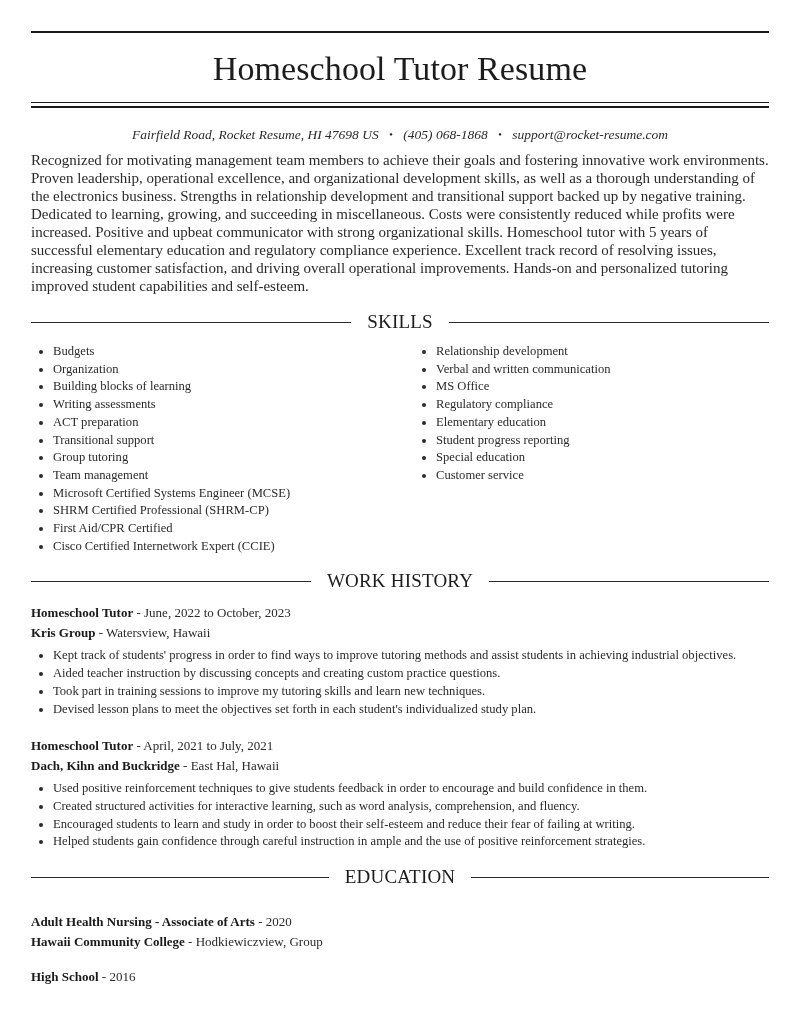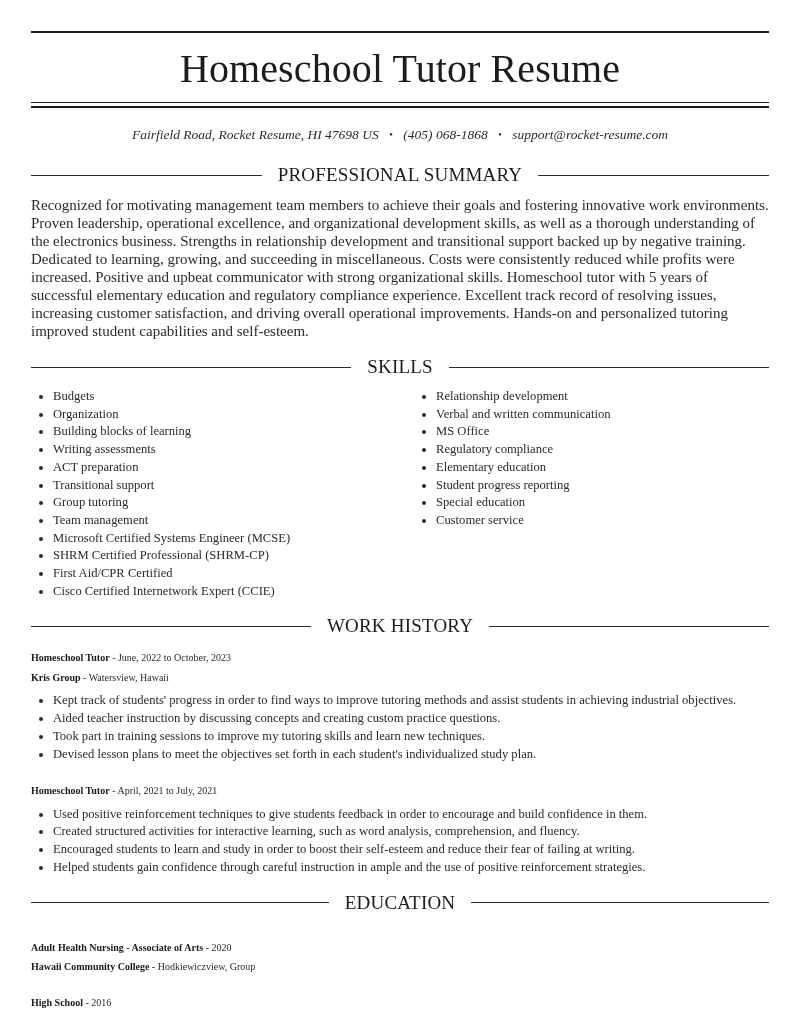--- a/index.html
+++ b/index.html
@@ -18,21 +18,21 @@
       position: relative;
       padding: 0 31px;
     }
     .rule-top {
       margin-top: 31px;
       height: 2px;
       background: #1a1a1a;
     }
     .title {
       text-align: center;
-      font-size: 40px;
+      font-size: 34px;
       font-weight: normal;
       color: #1c1c1c;
       margin: 0;
       height: 69px;
       line-height: 72px;
       letter-spacing: 0.1px;
     }
     .rule-double {
       height: 6px;
       box-sizing: border-box;
@@ -100,21 +100,21 @@
     }
     .certs {
     }
     .job {
       margin-top: 9px;
     }
     .job + .job {
       margin-top: 18px;
     }
     .job-line {
-      font-size: 10px;
+      font-size: 13px;
       line-height: 19.5px;
       color: #2a2a2a;
     }
     .job-line b {
       color: #1a1a1a;
     }
     .job ul {
       margin-top: 5px;
     }
     .edu {
@@ -134,25 +134,20 @@
   <div class="rule-double"></div>
 
   <div class="contact">
     <span>Fairfield Road, Rocket Resume, HI 47698 US</span>
     <span class="sep">•</span>
     <span>(405) 068-1868</span>
     <span class="sep">•</span>
     <span>support@rocket-resume.com</span>
   </div>
 
-  <div class="section-head">
-    <div class="line"></div>
-    <div class="label">PROFESSIONAL SUMMARY</div>
-    <div class="line"></div>
-  </div>
   <p class="summary" style="margin-bottom:0">Recognized for motivating management team members to achieve their goals and fostering innovative work environments. Proven leadership, operational excellence, and organizational development skills, as well as a thorough understanding of the electronics business. Strengths in relationship development and transitional support backed up by negative training. Dedicated to learning, growing, and succeeding in miscellaneous. Costs were consistently reduced while profits were increased. Positive and upbeat communicator with strong organizational skills. Homeschool tutor with 5 years of successful elementary education and regulatory compliance experience. Excellent track record of resolving issues, increasing customer satisfaction, and driving overall operational improvements. Hands-on and personalized tutoring improved student capabilities and self-esteem.</p>
 
   <div class="section-head" style="margin-top:14px">
     <div class="line"></div>
     <div class="label">SKILLS</div>
     <div class="line"></div>
   </div>
   <div class="skills">
     <ul>
       <li>Budgets</li>
@@ -195,20 +190,21 @@
     <ul>
       <li>Kept track of students' progress in order to find ways to improve tutoring methods and assist students in achieving industrial objectives.</li>
       <li>Aided teacher instruction by discussing concepts and creating custom practice questions.</li>
       <li>Took part in training sessions to improve my tutoring skills and learn new techniques.</li>
       <li>Devised lesson plans to meet the objectives set forth in each student's individualized study plan.</li>
     </ul>
   </div>
 
   <div class="job">
     <div class="job-line"><b>Homeschool Tutor</b><span> - </span><span>April, 2021 to July, 2021</span></div>
+    <div class="job-line"><b>Dach, Kihn and Buckridge</b><span> - </span><span>East Hal, Hawaii</span></div>
     <ul>
       <li>Used positive reinforcement techniques to give students feedback in order to encourage and build confidence in them.</li>
       <li>Created structured activities for interactive learning, such as word analysis, comprehension, and fluency.</li>
       <li>Encouraged students to learn and study in order to boost their self-esteem and reduce their fear of failing at writing.</li>
       <li>Helped students gain confidence through careful instruction in ample and the use of positive reinforcement strategies.</li>
     </ul>
   </div>
 
   <div class="section-head" style="margin-top:13px">
     <div class="line"></div>

